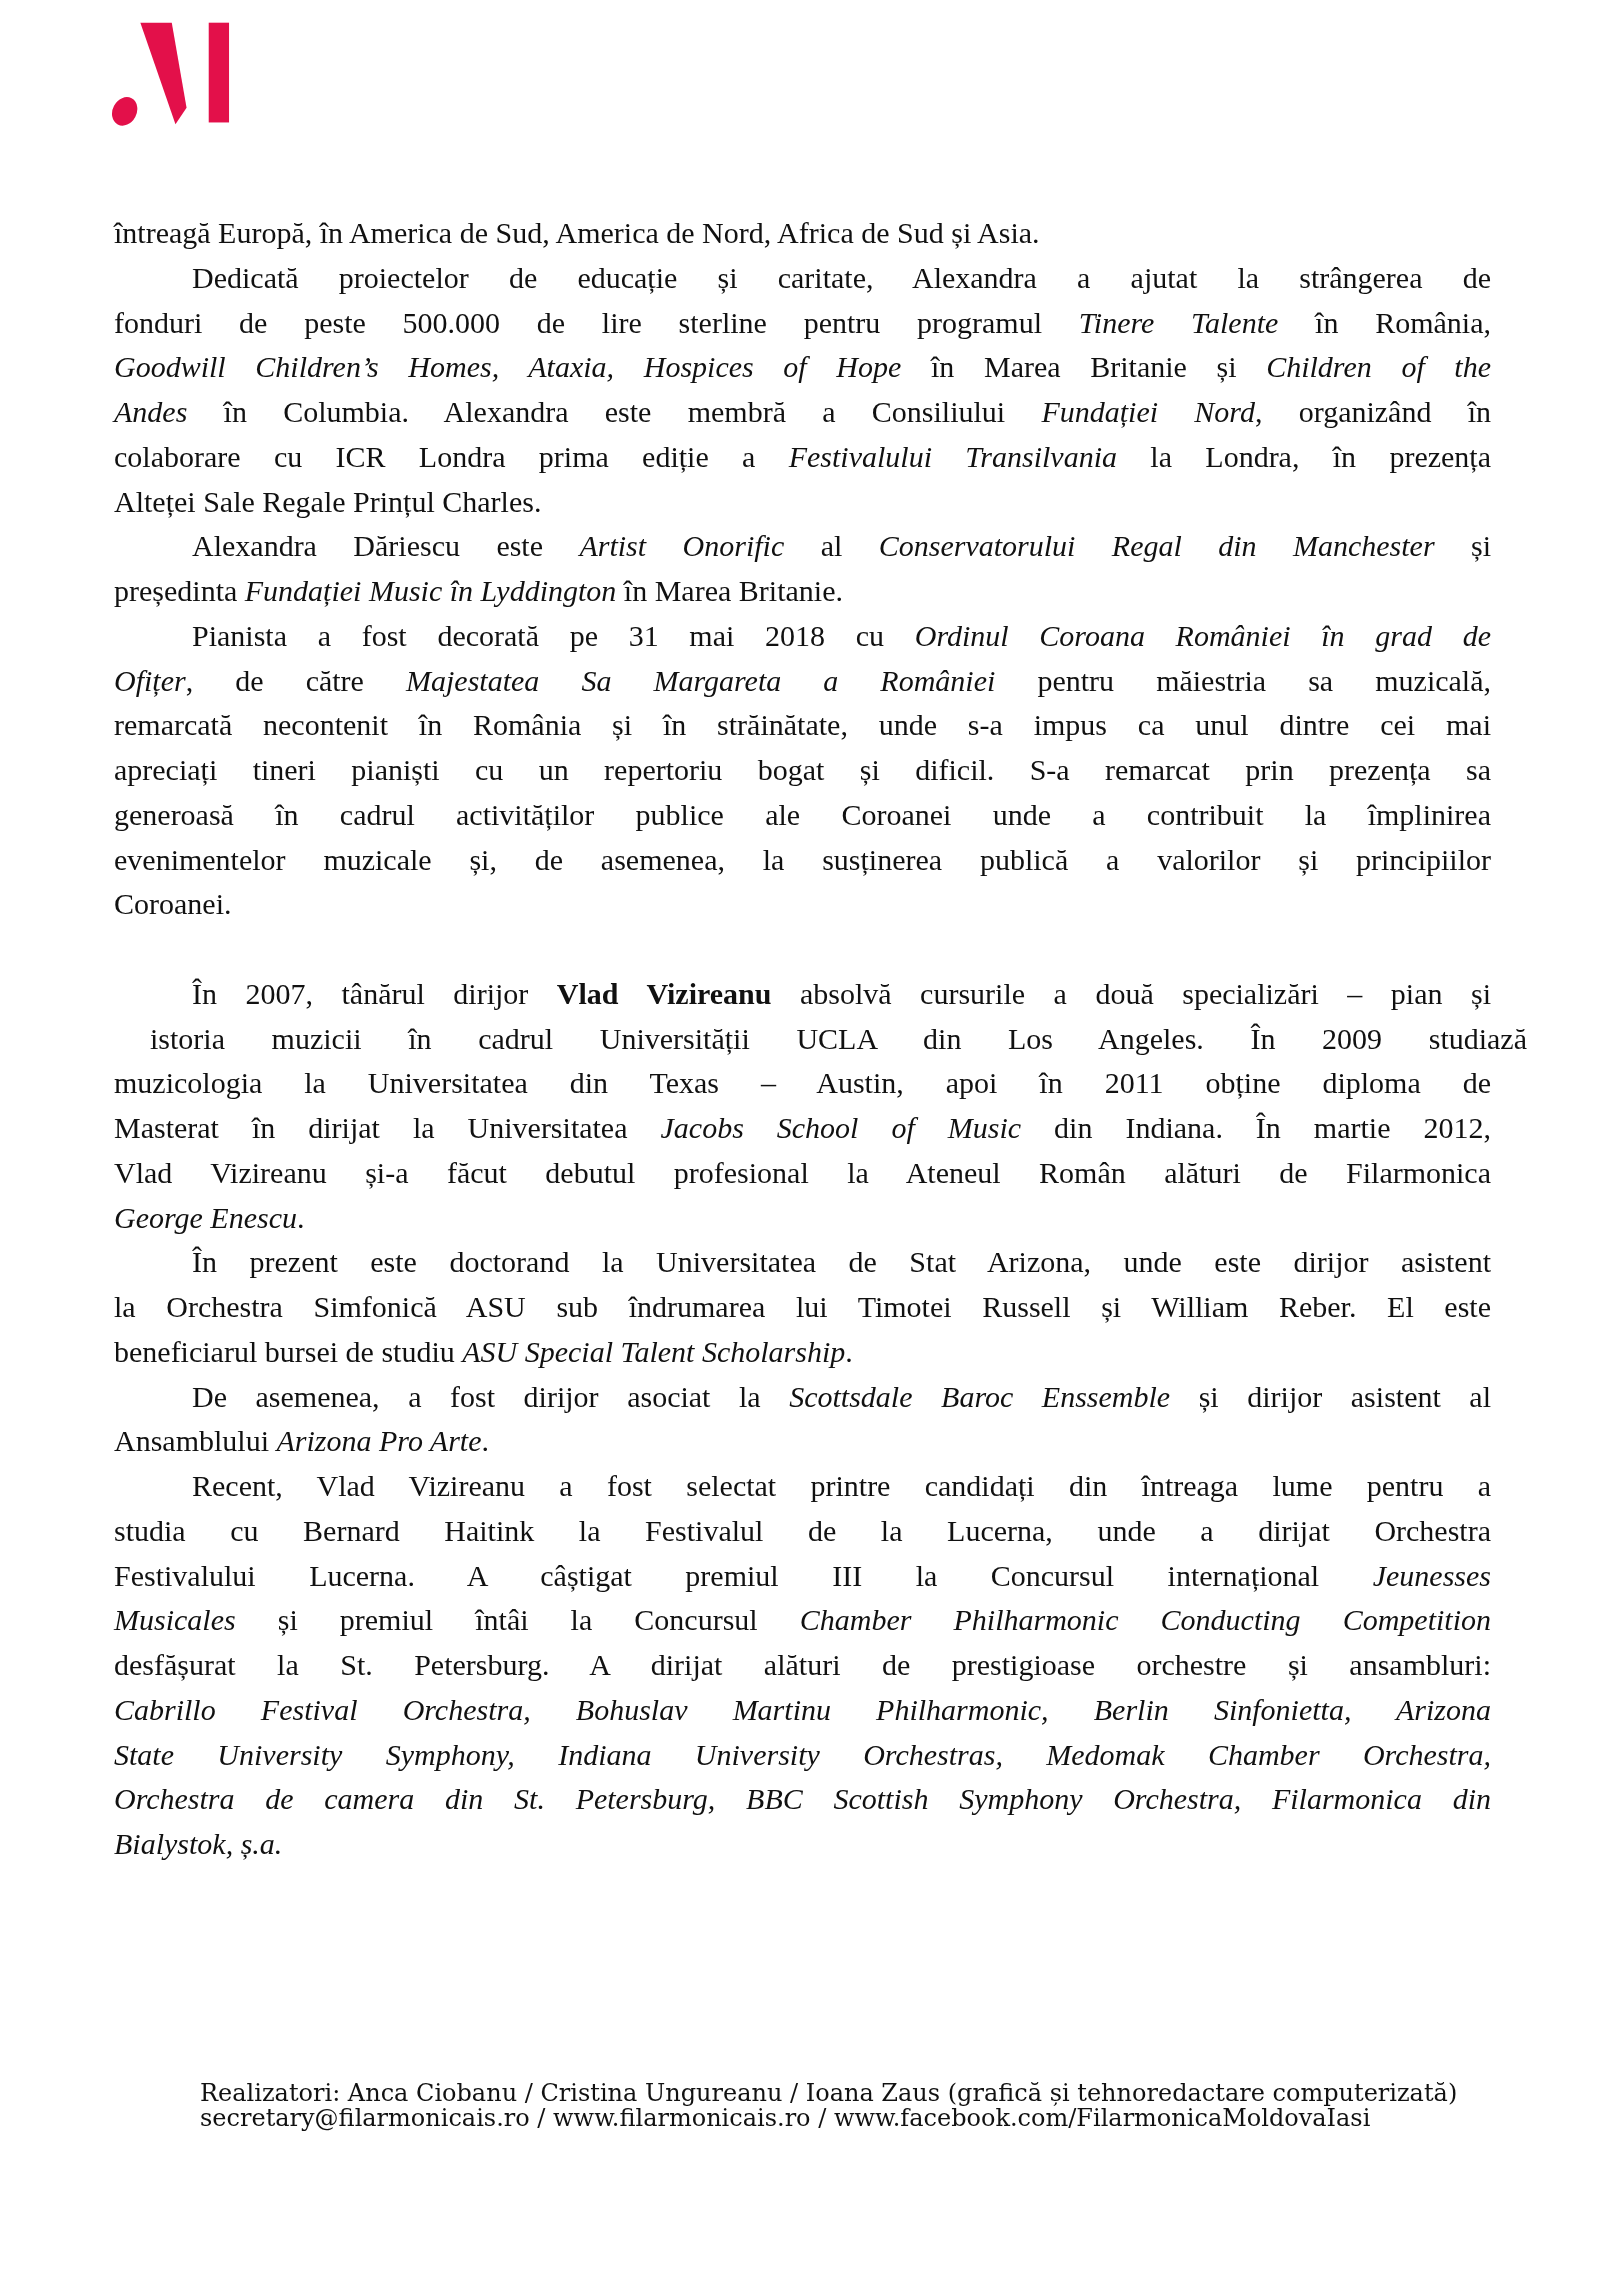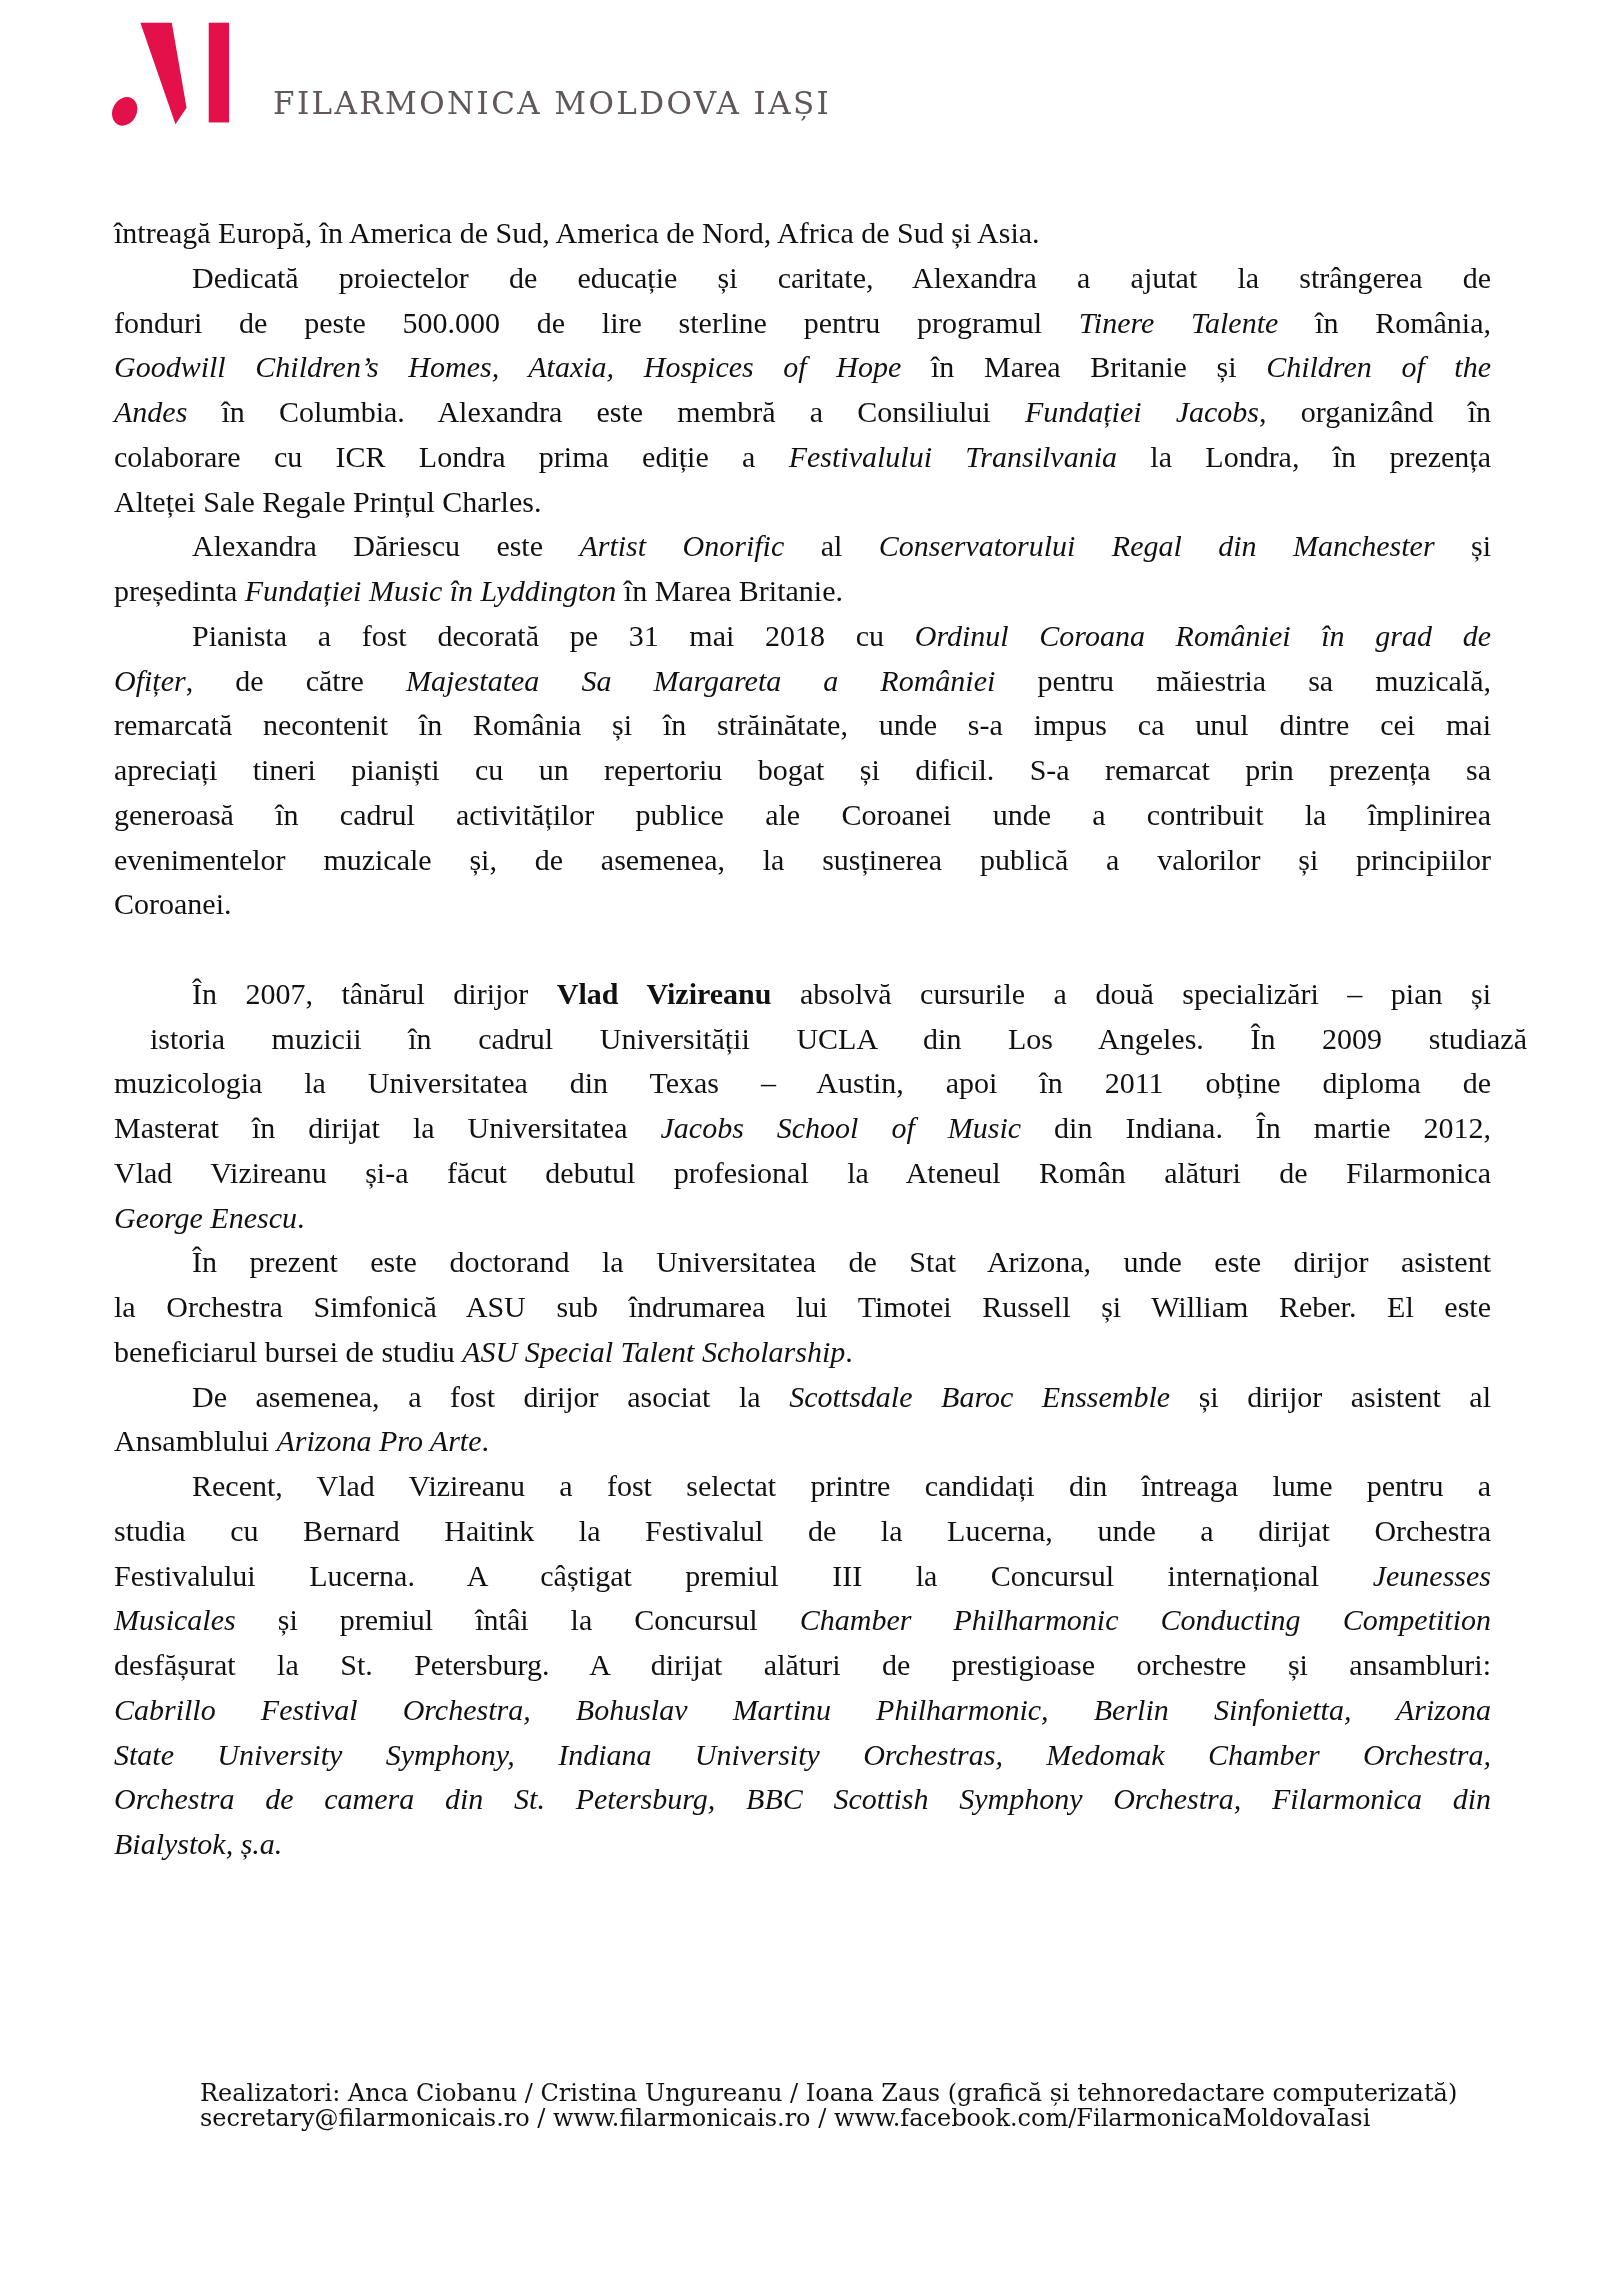--- a/index.html
+++ b/index.html
@@ -43,28 +43,27 @@
 
 <div class="page">
 
   <div class="logo">
     <svg width="130" height="109" viewBox="0 0 140 118" xmlns="http://www.w3.org/2000/svg">
       <ellipse cx="22" cy="100" rx="13" ry="16" transform="rotate(28 22 100)" fill="#e3104a"></ellipse>
       <polygon points="39,4 73,4 89,96 77,114" fill="#e3104a"></polygon>
       <rect x="113" y="4" width="22" height="108" fill="#e3104a"></rect>
     </svg>
   </div>
-  <div class="brand-title">FILARMONICA MOLDOVA IAȘI</div>
 
   <div class="body-text" id="body-text">
       <div class="line last" style="top: 0px; white-space: normal; overflow: visible;"><span>întreagă Europă, în America de Sud, America de Nord, Africa de Sud și Asia.</span></div>
       <div class="line indent" style="top: 45px; white-space: normal; overflow: visible;"><span>Dedicată proiectelor de educație și caritate, Alexandra a ajutat la strângerea de</span></div>
       <div class="line" style="top: 90px; white-space: normal; overflow: visible;"><span>fonduri de peste 500.000 de lire sterline pentru programul </span><i>Tinere Talente</i><span> în România,</span></div>
       <div class="line" style="top: 134px; white-space: normal; overflow: visible;"><i>Goodwill Children’s Homes, Ataxia, Hospices of Hope</i><span> în Marea Britanie și </span><i>Children of the</i></div>
-      <div class="line" style="top: 179px; white-space: normal; overflow: visible;"><i>Andes</i><span> în Columbia. Alexandra este membră a Consiliului </span><i>Fundației Jacobs</i><span>, organizând în</span></div>
+      <div class="line" style="top: 179px; white-space: normal; overflow: visible;"><i>Andes</i><span> în Columbia. Alexandra este membră a Consiliului </span><i>Fundației Nord</i><span>, organizând în</span></div>
       <div class="line" style="top: 224px; white-space: normal; overflow: visible;"><span>colaborare cu ICR Londra prima ediție a </span><i>Festivalului Transilvania</i><span> la Londra, în prezența</span></div>
       <div class="line last" style="top: 269px; white-space: normal; overflow: visible;"><span>Alteței Sale Regale Prințul Charles.</span></div>
       <div class="line indent" style="top: 313px; white-space: normal; overflow: visible;"><span>Alexandra Dăriescu este </span><i>Artist Onorific</i><span> al </span><i>Conservatorului Regal din Manchester</i><span> și</span></div>
       <div class="line last" style="top: 358px; white-space: normal; overflow: visible;"><span>președinta </span><i>Fundației Music în Lyddington</i><span> în Marea Britanie.</span></div>
       <div class="line indent" style="top: 403px; white-space: normal; overflow: visible;"><span>Pianista a fost decorată pe 31 mai 2018 cu </span><i>Ordinul Coroana României în grad de</i></div>
       <div class="line" style="top: 448px; white-space: normal; overflow: visible;"><i>Ofițer</i><span>, de către </span><i>Majestatea Sa Margareta a României</i><span> pentru măiestria sa muzicală,</span></div>
       <div class="line" style="top: 492px; white-space: normal; overflow: visible;"><span>remarcată necontenit în România și în străinătate, unde s-a impus ca unul dintre cei mai</span></div>
       <div class="line" style="top: 537px; white-space: normal; overflow: visible;"><span>apreciați tineri pianiști cu un repertoriu bogat și dificil. S-a remarcat prin prezența sa</span></div>
       <div class="line" style="top: 582px; white-space: normal; overflow: visible;"><span>generoasă în cadrul activităților publice ale Coroanei unde a contribuit la împlinirea</span></div>
       <div class="line" style="top: 627px; white-space: normal; overflow: visible;"><span>evenimentelor muzicale și, de asemenea, la susținerea publică a valorilor și principiilor</span></div>

